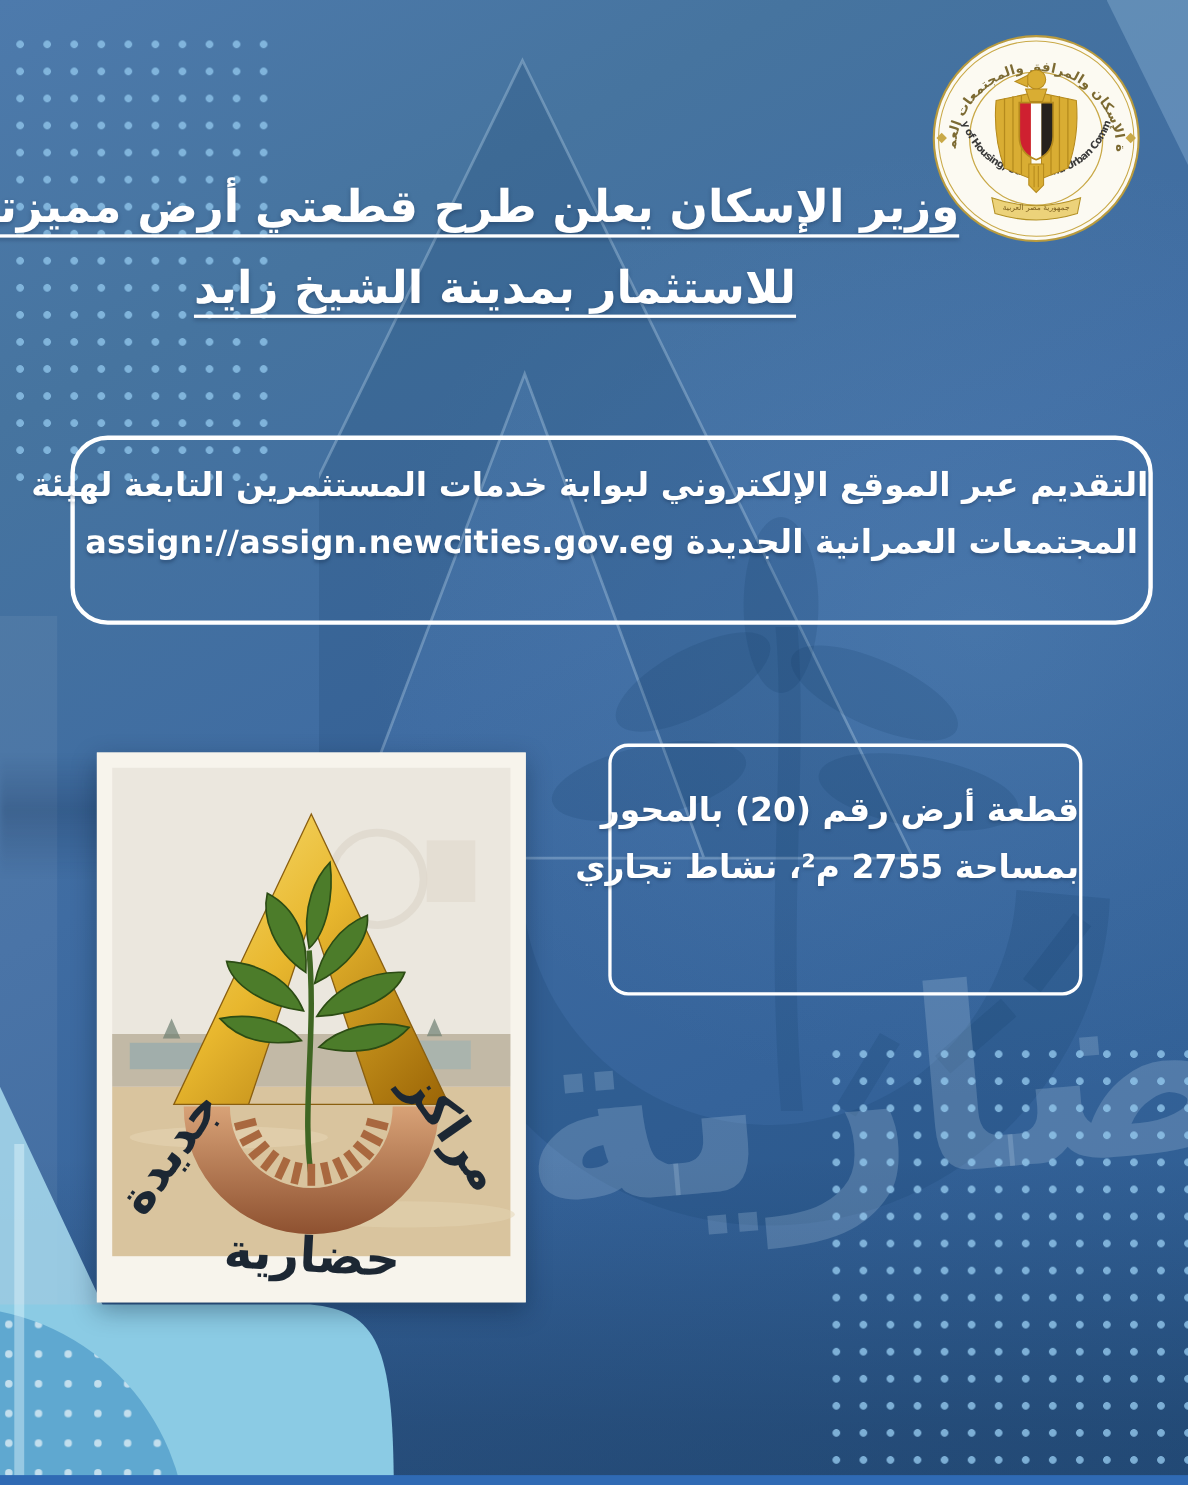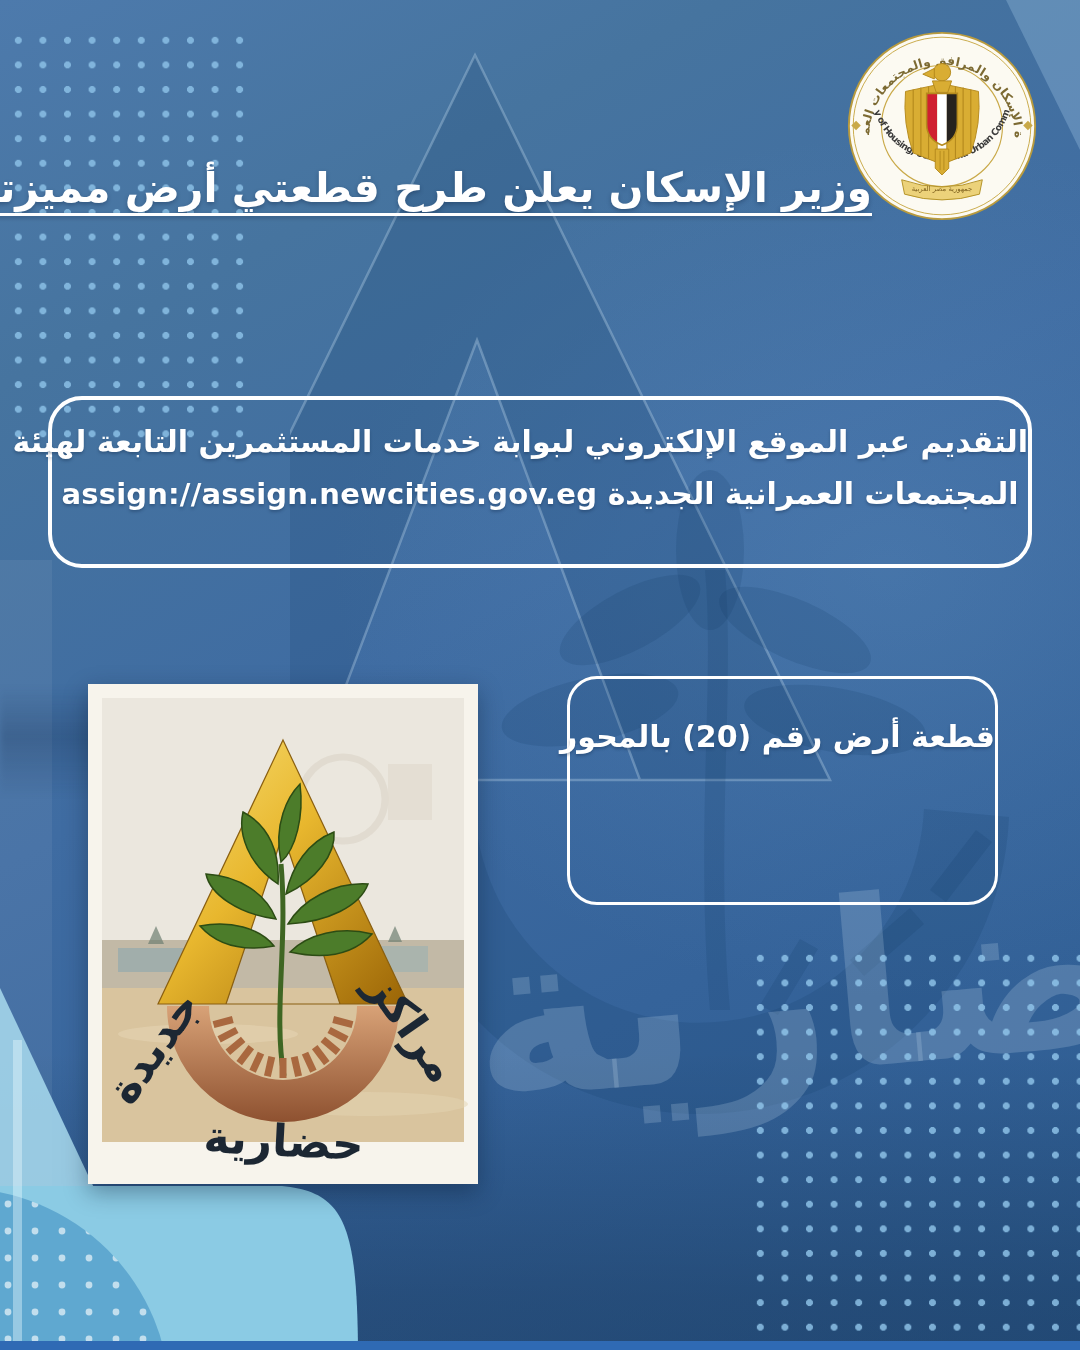--- a/index.html
+++ b/index.html
@@ -37,38 +37,38 @@
     font-weight:bold; font-size:41px; line-height:1.78;
     text-shadow:0 2px 4px rgba(18,40,72,.38);
   }
   .heading .hl{ white-space:nowrap; text-decoration:underline; text-decoration-thickness:2.5px; text-underline-offset:11px; }
 
   
   .seal{ left:846px; top:30px; width:192px; height:192px; }
 
   
   .info-box{
-    left:48px; top:396px; width:984px; height:172px; border:4px solid #fff; border-radius:34px;
+    left:64px; top:396px; width:984px; height:172px; border:4px solid #fff; border-radius:34px;
     direction:rtl; color:#fff; font-weight:bold; font-size:30px; line-height:1.72;
     text-align:center; padding-top:16px; text-shadow:0 2px 3px rgba(18,40,72,.35);
   }
   .info-box .il{ white-space:nowrap; }
   .info-box .url{ font-size:29px; letter-spacing:.2px; }
 
   
   .photo-card{
     left:88px; top:684px; width:390px; height:500px; background:#f7f4ec;
     box-shadow:0 8px 22px rgba(8,24,46,.38);
   }
 
   
   .plot-card{
-    left:553px; width:431px; border:3px solid #fff; border-radius:30px;
+    left:553px; width:431px; border:3px solid #fff; border-radius:18px;
     direction:rtl; color:#fff; font-weight:bold; font-size:30px; line-height:1.74;
-    text-align:left; text-shadow:0 2px 3px rgba(18,40,72,.35);margin-left:14px;
+    text-align:left; text-shadow:0 2px 3px rgba(18,40,72,.35);
   }
   .plot-card .pl{ white-space:nowrap; }
   .plot-1{ top:676px; height:229px; padding-top:32px; }
   .plot-2{ top:932px; height:250px; padding-top:43px; }
 </style>
 </head>
 <body>
 
 <div class="poster">
 
@@ -107,20 +107,21 @@
       </pattern>
     </defs>
     <path d="M0,8 L96,212 L0,212 Z" fill="#a3d5ea" opacity=".9"></path>
     <path d="M0,206 L282,206 C344,212 357,244 358,370 L0,370 Z" fill="#8bcbe4"></path>
     <circle cx="-42" cy="420" r="212" fill="url(#wdots)"></circle>
   </svg>
   <div class="abs left-strip"></div>
 
   <div class="abs heading">
     <div class="hl">وزير الإسكان يعلن طرح قطعتي أرض مميزتين</div>
+    <div class="hl">للاستثمار بمدينة الشيخ زايد</div>
   </div>
 
   <svg class="abs seal" viewBox="0 0 200 200">
     <defs>
       <path id="arcTop" d="M24,112 A76,76 0 1 1 176,112" fill="none"></path>
       <path id="arcBot" d="M30,86 A74,74 0 0 0 170,86" fill="none"></path>
       <clipPath id="shieldClip">
           <path d="M84,66 h32 v32 q0,16 -16,22 q-16,-6 -16,-22 Z"></path>
         </clipPath>
     </defs>
@@ -227,17 +228,18 @@
       <g font-size="44" fill="#1c2733" font-weight="600" text-anchor="middle">
         <text x="312" y="352" transform="rotate(55 312 352)">مراكز</text>
         <text x="195" y="472" transform="rotate(3 195 472)">حضارية</text>
         <text x="78" y="372" transform="rotate(-55 78 372)">جديدة</text>
       </g>
     </svg>
   </div>
 
   <div class="abs plot-card plot-1">
     <div class="pl">قطعة أرض رقم (20) بالمحور</div>
+    <div class="pl">بمساحة 2755 م²، نشاط تجاري</div>
   </div>
 
 
   <div class="abs bottom-strip"></div>
 </div>
 
 </body></html>

